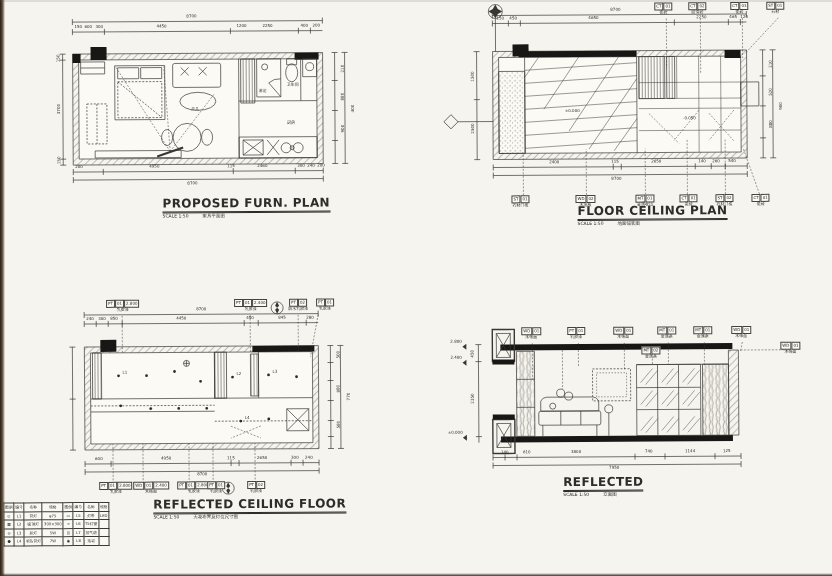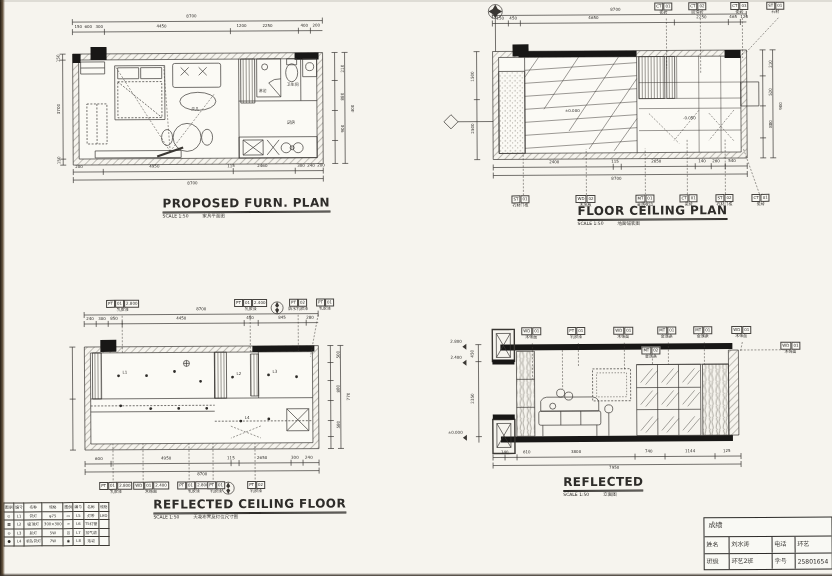--- a/index.html
+++ b/index.html
@@ -666,33 +666,18 @@
     <td>明装筒灯</td>
     <td>7W</td>
     <td>◉</td>
     <td>L8</td>
     <td>浴霸</td>
     <td></td>
   </tr>
 </tbody>
       </table>
 
-<div class="tblock">
-  <div class="score">成绩</div>
-  <div class="r">
-    <div class="c w1">姓名</div>
-    <div class="c w2">刘水涛</div>
-    <div class="c w3">电话</div>
-    <div class="c w4">环艺</div>
-  </div>
-  <div class="r">
-    <div class="c w1">班级</div>
-    <div class="c w2">环艺2班</div>
-    <div class="c w3">学号</div>
-    <div class="c w4">25801654</div>
-  </div>
-</div>
 
 </div>
 <div class="edge-left"></div>
 <div class="edge-bottom"></div>
 <div class="edge-top"></div>
 </div>
 
 </body></html>

